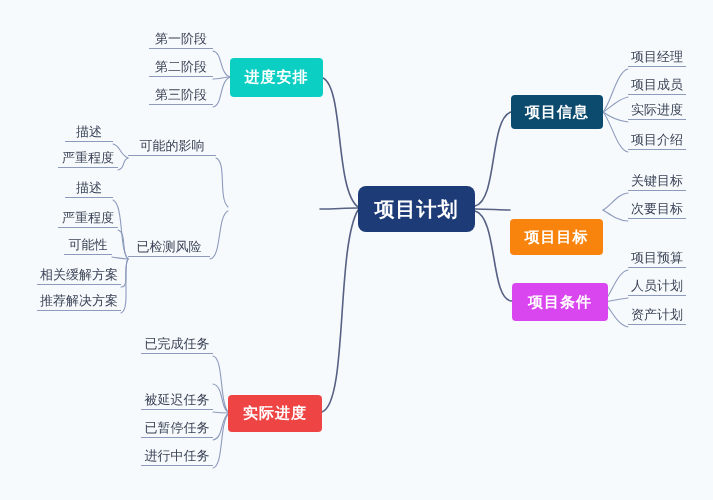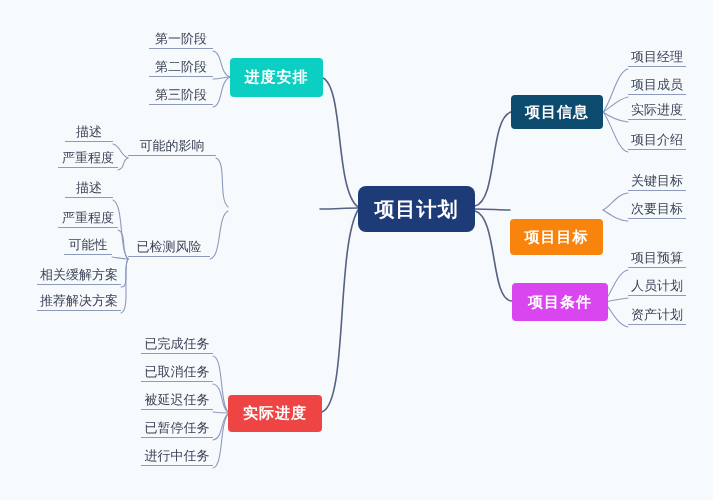--- a/index.html
+++ b/index.html
@@ -95,21 +95,20 @@
   <div class="leaf" style="left:58px;top:149px;width:60px">严重程度</div>
 
   <div class="leaf" style="left:128px;top:238px;width:82px">已检测风险</div>
   <div class="leaf" style="left:65px;top:179px;width:48px">描述</div>
   <div class="leaf" style="left:58px;top:209px;width:60px">严重程度</div>
   <div class="leaf" style="left:64px;top:236px;width:48px">可能性</div>
   <div class="leaf" style="left:37px;top:266px;width:84px">相关缓解方案</div>
   <div class="leaf" style="left:37px;top:292px;width:84px">推荐解决方案</div>
 
   <div class="leaf" style="left:141px;top:335px;width:72px">已完成任务</div>
-  <div class="leaf" style="left:141px;top:363px;width:72px">已取消任务</div>
   <div class="leaf" style="left:141px;top:391px;width:72px">被延迟任务</div>
   <div class="leaf" style="left:141px;top:447px;width:72px">进行中任务</div>
   <div class="leaf" style="left:141px;top:419px;width:72px">已暂停任务</div>
 
   <div class="leaf" style="left:628px;top:48px;width:58px">项目经理</div>
   <div class="leaf" style="left:628px;top:76px;width:58px">项目成员</div>
   <div class="leaf" style="left:628px;top:101px;width:58px">实际进度</div>
   <div class="leaf" style="left:628px;top:131px;width:58px">项目介绍</div>
 
   <div class="leaf" style="left:628px;top:172px;width:58px">关键目标</div>

